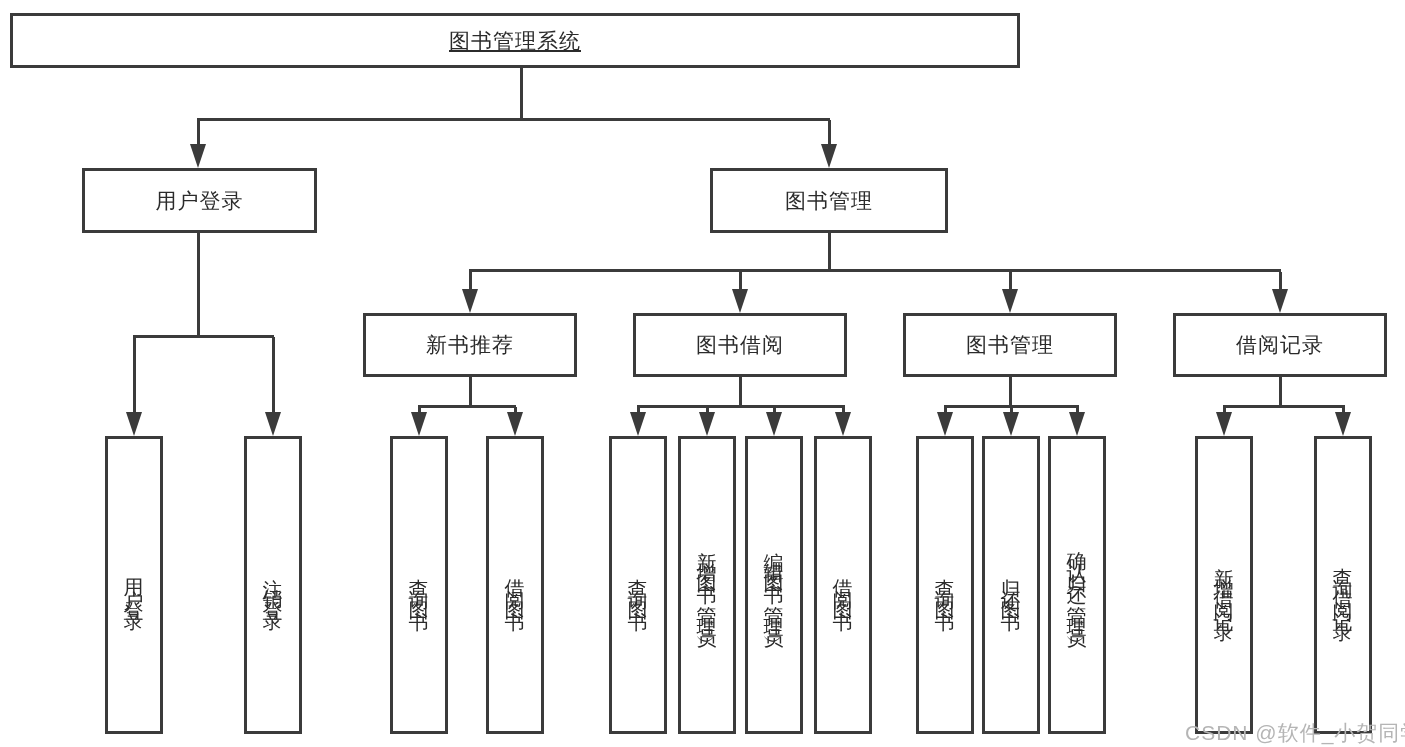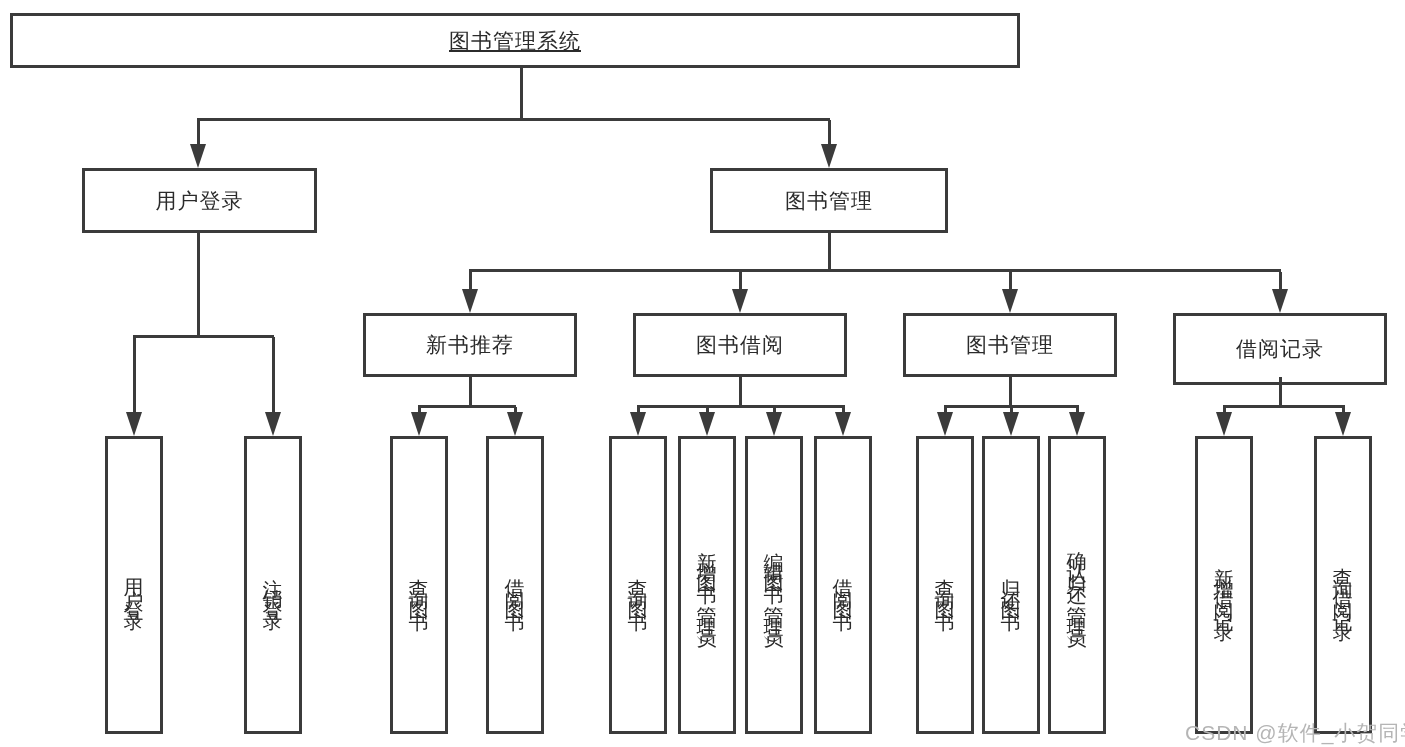--- a/index.html
+++ b/index.html
@@ -74,21 +74,21 @@
 
   <div class="node" style="left:363px;top:313px;width:214px;height:64px;">
     <span>新书推荐</span>
   </div>
   <div class="node" style="left:633px;top:313px;width:214px;height:64px;">
     <span>图书借阅</span>
   </div>
   <div class="node" style="left:903px;top:313px;width:214px;height:64px;">
     <span>图书管理</span>
   </div>
-  <div class="node" style="left:1173px;top:313px;width:214px;height:72px;">
+  <div class="node" style="left:1173px;top:313px;width:214px;height:64px;">
     <span>借阅记录</span>
   </div>
 
   <div class="vl" style="left:469px;top:377px;height:31px;"></div>
   <div class="hl" style="left:418px;top:405px;width:98px;"></div>
   <div class="vl" style="left:418px;top:407px;height:8px;"></div>
   <div class="arrow" style="left:411px;top:412px;"></div>
   <div class="vl" style="left:514px;top:407px;height:8px;"></div>
   <div class="arrow" style="left:507px;top:412px;"></div>
 

